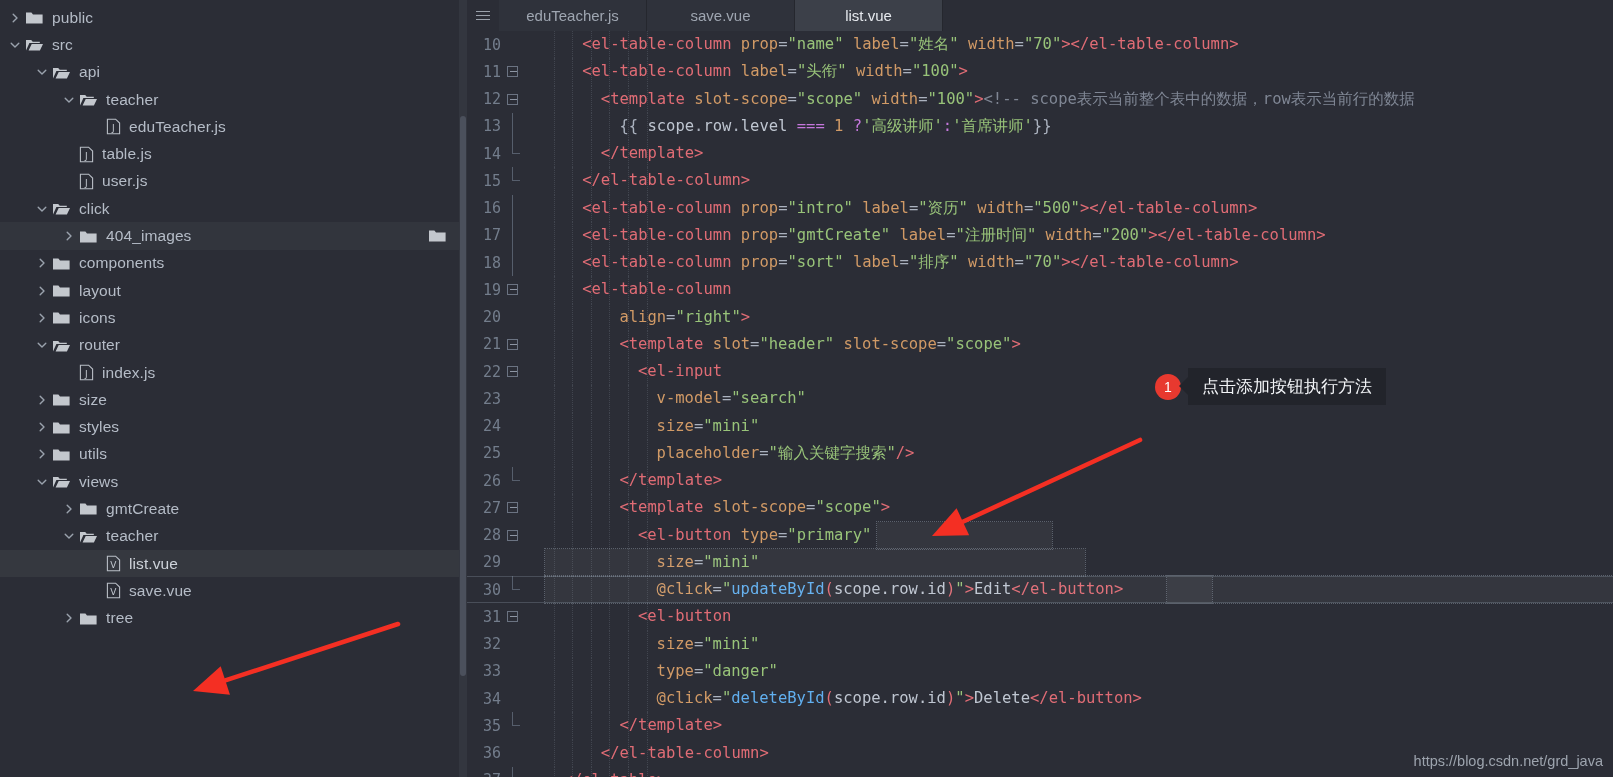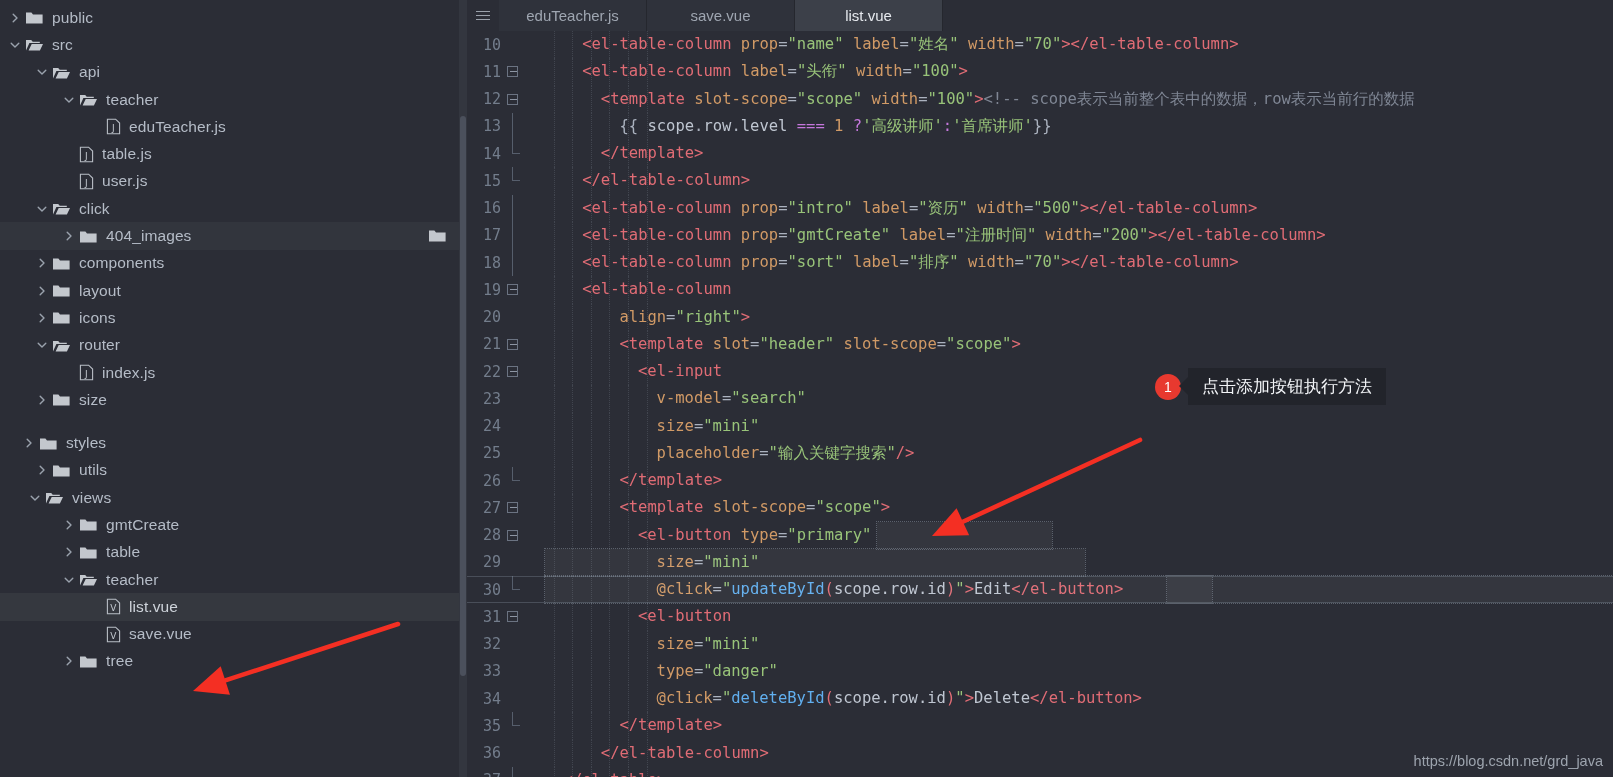--- a/index.html
+++ b/index.html
@@ -413,21 +413,21 @@
         <span class="arrow">
           <svg width="14" height="14" viewBox="0 0 14 14">
             <path d="M5.2 3.2 L9 7 L5.2 10.8" fill="none" stroke="#9aa2ad" stroke-width="1.4" stroke-linecap="round" stroke-linejoin="round"></path>
           </svg>
         </span>
         <span class="folder-ic"><svg width="19" height="15" viewBox="0 0 19 15">
             <path d="M1 13.5 V2.6 h5.4 l1.6 1.9 H17.6 V13.5 Z" fill="#c3c7cd"></path>
           </svg></span>
         <span class="tree-label">size</span>
       </div>
-      <div class="tree-row" style="padding-left: 22px; margin-top: 16px;">
+      <div class="tree-row" style="padding-left: 35px;">
         <span class="arrow">
           <svg width="14" height="14" viewBox="0 0 14 14">
             <path d="M5.2 3.2 L9 7 L5.2 10.8" fill="none" stroke="#9aa2ad" stroke-width="1.4" stroke-linecap="round" stroke-linejoin="round"></path>
           </svg>
         </span>
         <span class="folder-ic"><svg width="19" height="15" viewBox="0 0 19 15">
             <path d="M1 13.5 V2.6 h5.4 l1.6 1.9 H17.6 V13.5 Z" fill="#c3c7cd"></path>
           </svg></span>
         <span class="tree-label">styles</span>
       </div>
@@ -435,52 +435,41 @@
         <span class="arrow">
           <svg width="14" height="14" viewBox="0 0 14 14">
             <path d="M5.2 3.2 L9 7 L5.2 10.8" fill="none" stroke="#9aa2ad" stroke-width="1.4" stroke-linecap="round" stroke-linejoin="round"></path>
           </svg>
         </span>
         <span class="folder-ic"><svg width="19" height="15" viewBox="0 0 19 15">
             <path d="M1 13.5 V2.6 h5.4 l1.6 1.9 H17.6 V13.5 Z" fill="#c3c7cd"></path>
           </svg></span>
         <span class="tree-label">utils</span>
       </div>
-      <div class="tree-row" style="padding-left: 28px;">
+      <div class="tree-row" style="padding-left: 35px;">
         <span class="arrow">
           <svg width="14" height="14" viewBox="0 0 14 14">
             <path d="M3.2 5.2 L7 9 L10.8 5.2" fill="none" stroke="#9aa2ad" stroke-width="1.4" stroke-linecap="round" stroke-linejoin="round"></path>
           </svg>
         </span>
         <span class="folder-ic"><svg width="19" height="15" viewBox="0 0 19 15">
             <path d="M1 13.5 V3 h5.2 l1.5 1.8 H14.8 V6 H4.4 L1 13.5 Z M3.6 13.5 L6.7 6.9 H18 L14.9 13.5 Z" fill="#c3c7cd"></path>
           </svg></span>
         <span class="tree-label">views</span>
       </div>
       <div class="tree-row" style="padding-left: 62px;">
         <span class="arrow">
           <svg width="14" height="14" viewBox="0 0 14 14">
             <path d="M5.2 3.2 L9 7 L5.2 10.8" fill="none" stroke="#9aa2ad" stroke-width="1.4" stroke-linecap="round" stroke-linejoin="round"></path>
           </svg>
         </span>
         <span class="folder-ic"><svg width="19" height="15" viewBox="0 0 19 15">
             <path d="M1 13.5 V2.6 h5.4 l1.6 1.9 H17.6 V13.5 Z" fill="#c3c7cd"></path>
           </svg></span>
         <span class="tree-label">gmtCreate</span>
-      </div>
-      <div class="tree-row" style="padding-left: 62px;">
-        <span class="arrow">
-          <svg width="14" height="14" viewBox="0 0 14 14">
-            <path d="M5.2 3.2 L9 7 L5.2 10.8" fill="none" stroke="#9aa2ad" stroke-width="1.4" stroke-linecap="round" stroke-linejoin="round"></path>
-          </svg>
-        </span>
-        <span class="folder-ic"><svg width="19" height="15" viewBox="0 0 19 15">
-            <path d="M1 13.5 V2.6 h5.4 l1.6 1.9 H17.6 V13.5 Z" fill="#c3c7cd"></path>
-          </svg></span>
-        <span class="tree-label">table</span>
       </div>
       <div class="tree-row" style="padding-left: 62px;">
         <span class="arrow">
           <svg width="14" height="14" viewBox="0 0 14 14">
             <path d="M3.2 5.2 L7 9 L10.8 5.2" fill="none" stroke="#9aa2ad" stroke-width="1.4" stroke-linecap="round" stroke-linejoin="round"></path>
           </svg>
         </span>
         <span class="folder-ic"><svg width="19" height="15" viewBox="0 0 19 15">
             <path d="M1 13.5 V3 h5.2 l1.5 1.8 H14.8 V6 H4.4 L1 13.5 Z M3.6 13.5 L6.7 6.9 H18 L14.9 13.5 Z" fill="#c3c7cd"></path>
           </svg></span>

